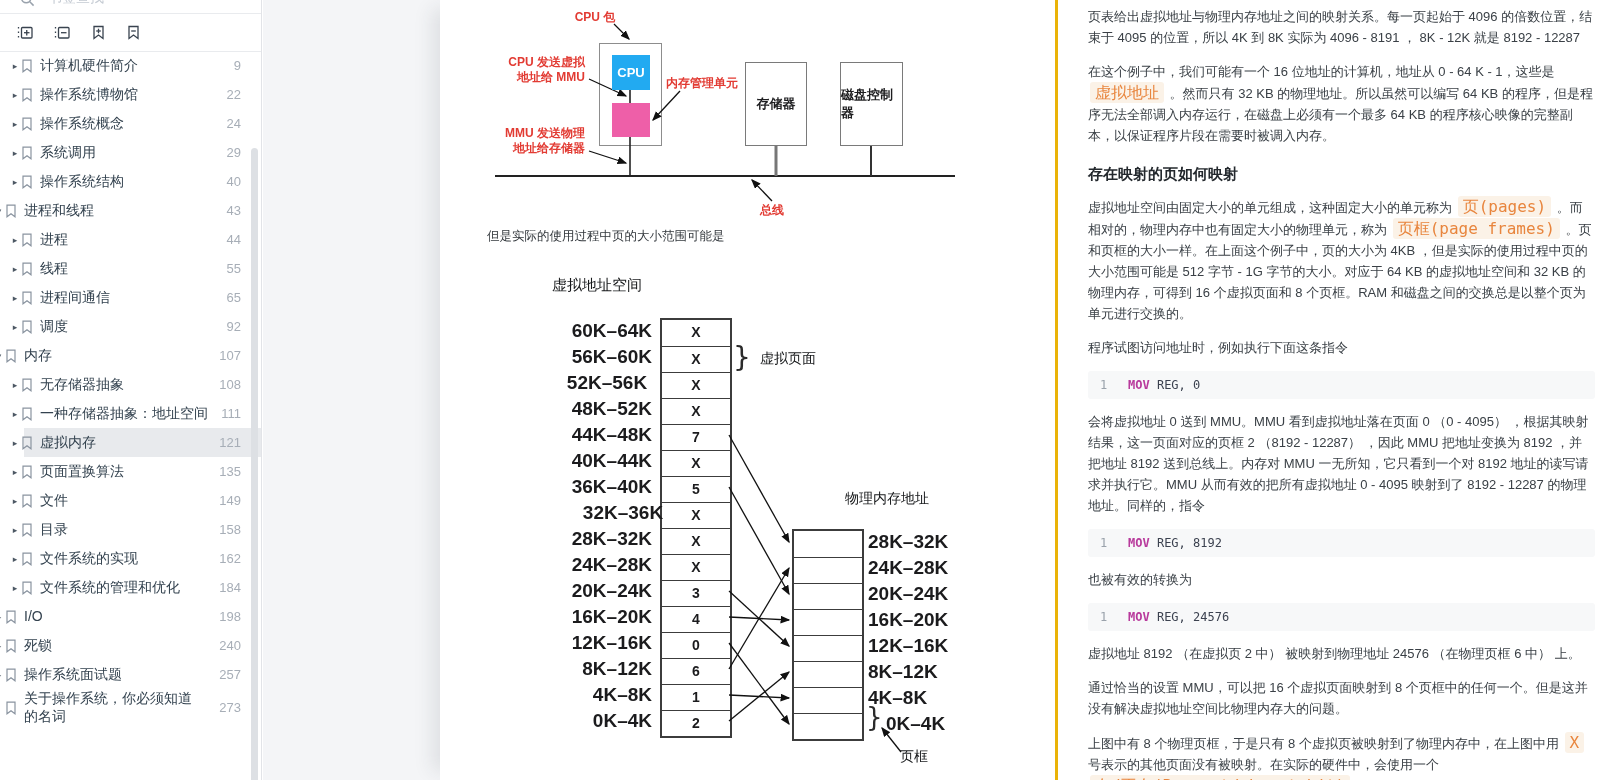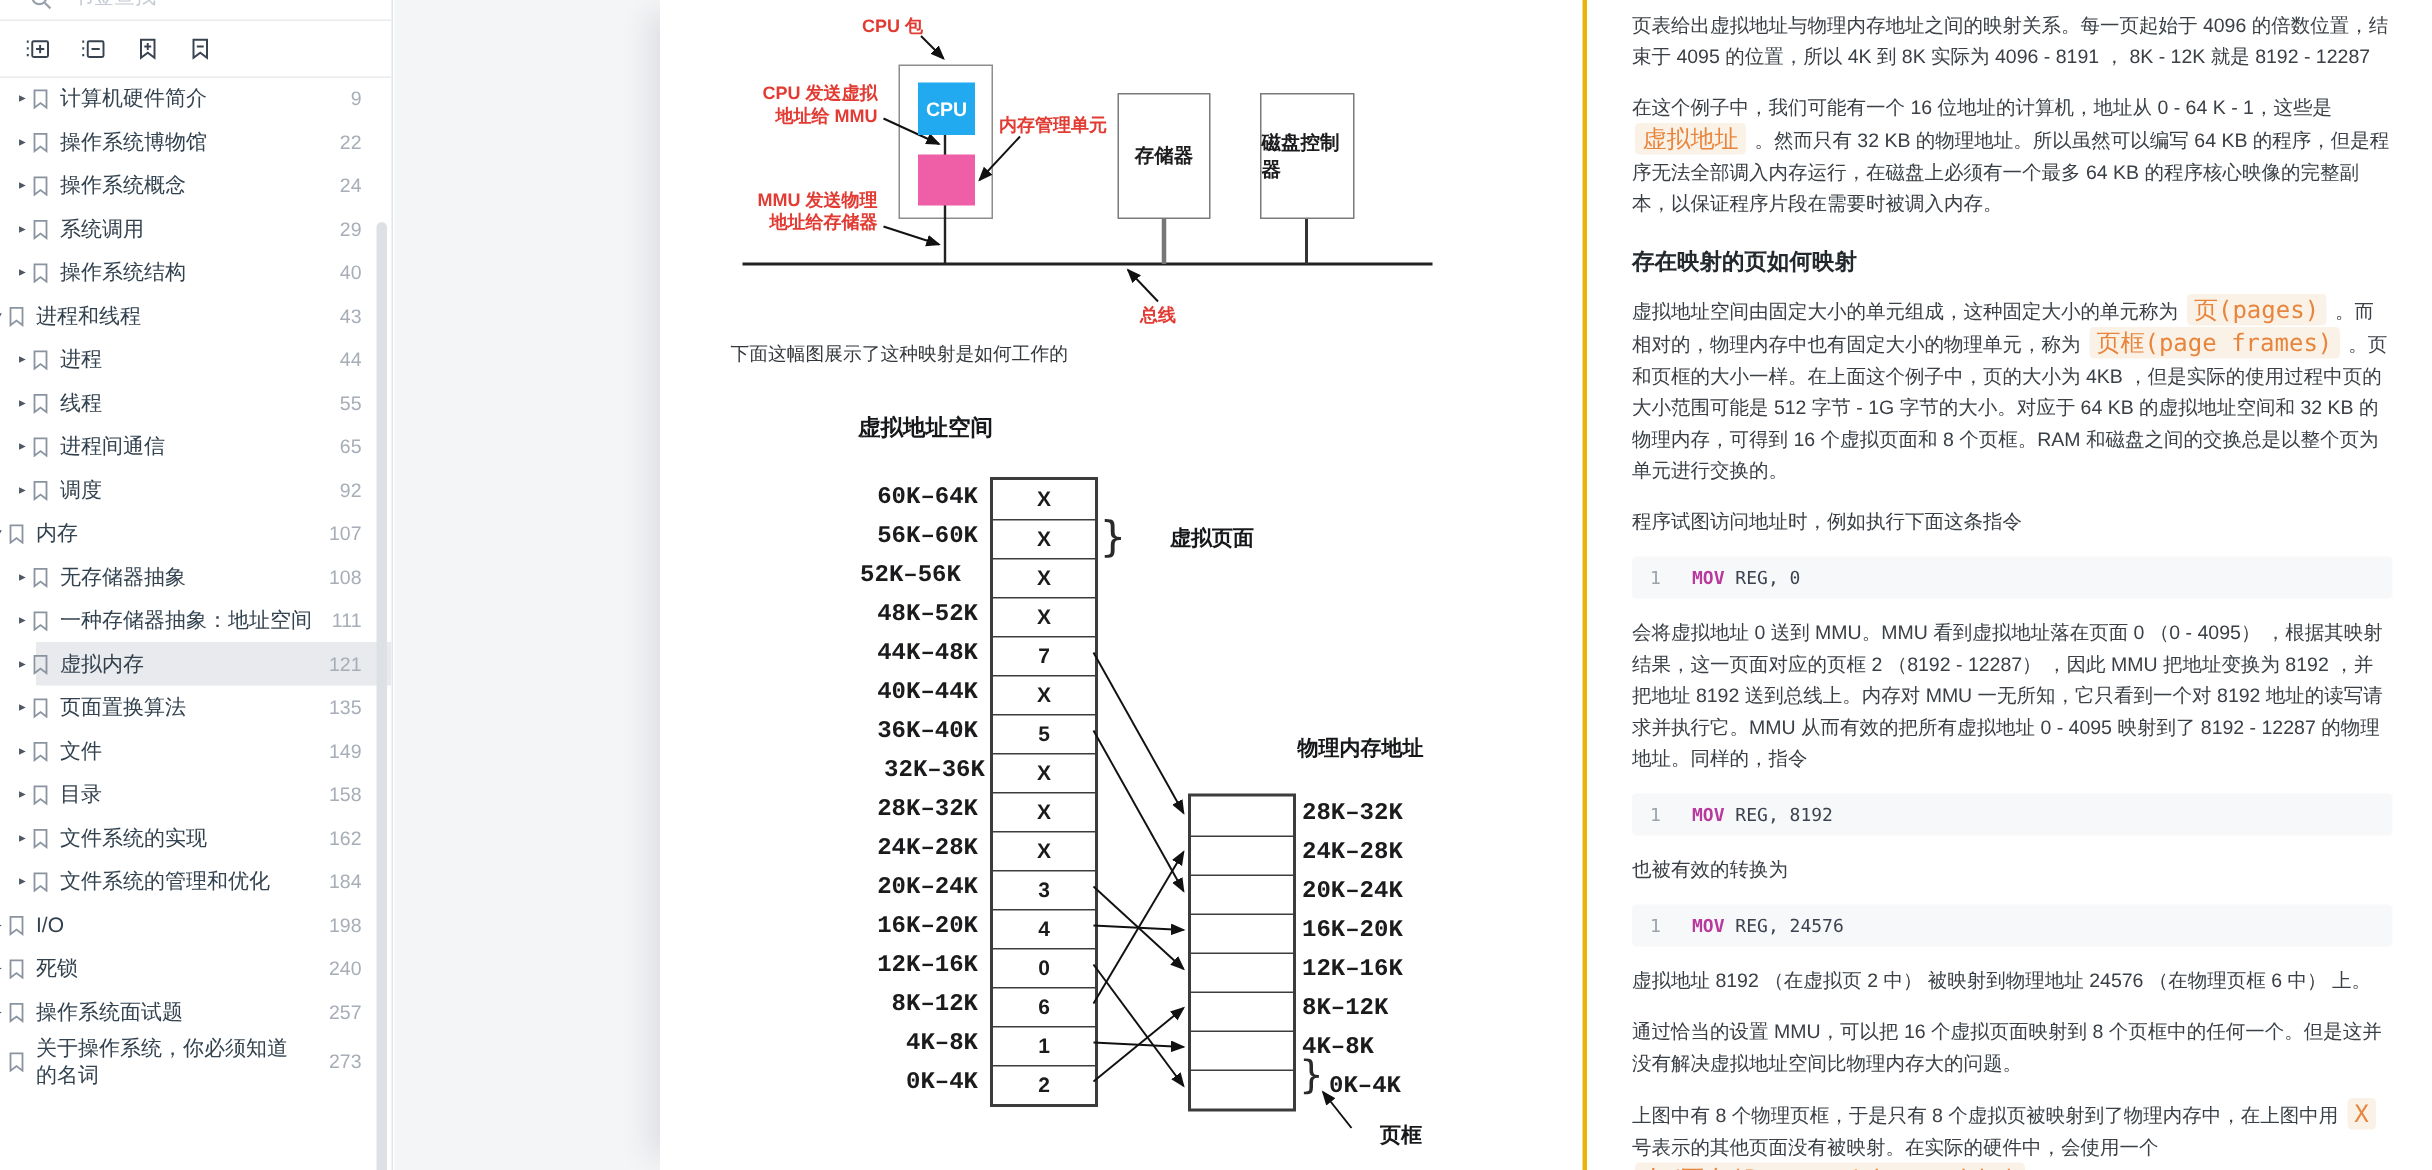--- a/index.html
+++ b/index.html
@@ -44,27 +44,27 @@
   .dbox{position:absolute;border:1.4px solid #7a7a7a;background:#fff;box-sizing:border-box;
         display:flex;align-items:center;justify-content:center;
         font-size:13px;font-weight:700;color:#1d1d1f;}
   .cpu-box{display:flex;align-items:center;justify-content:center;color:#fff;
            font-weight:700;font-size:13px;}
   .lred{position:absolute;color:#e23b33;font-weight:700;font-size:12px;line-height:15px;}
   .lred.ra{text-align:right;}
   .caption{position:absolute;font-size:12.5px;color:#33383d;}
 
   
-  .dtitle{position:absolute;font-weight:700;color:#16181a;margin-left:20px;}
+  .dtitle{position:absolute;font-weight:400;color:#16181a;}
   .tbl{position:absolute;border:2px solid #3c3c3c;box-sizing:content-box;background:#fff;}
   .trow{height:26px;box-sizing:border-box;text-align:center;font-size:14px;font-weight:600;
         line-height:25px;color:#1b1b1d;}
   .trow + .trow{border-top:1.5px solid #3c3c3c;}
-  .rlab{position:absolute;font-size:16px;font-weight:600;color:#1b1b1d;line-height:26px;
-        white-space:nowrap;font-family:Liberation Mono, monospace;}
+  .rlab{position:absolute;font-size:19px;font-weight:600;color:#1b1b1d;line-height:26px;
+        white-space:nowrap;}
   .brace{position:absolute;color:#2a2a2a;font-weight:400;font-family:"DejaVu Sans",sans-serif;}
   svg.overlay{position:absolute;left:0;top:0;pointer-events:none;}
 
   
   .para{font-size:13px;line-height:21px;color:#3a4046;margin:0 0 13px;}
   .h3{font-size:15px;font-weight:700;color:#23282d;margin:19px 0 12px;}
   .ic{color:#e8853d;background:#fbf2e7;border-radius:3px;padding:1px 5px;
       font-family:"DejaVu Sans Mono",monospace;font-size:16px;margin:0 2px;white-space:nowrap;}
   .codeblock{background:#f7f8f9;border-radius:3px;margin:12px 0;padding:6px 12px;
              font-family:"DejaVu Sans Mono",monospace;font-size:12px;line-height:16px;display:flex;}
@@ -325,21 +325,21 @@
       <div>CPU 发送虚拟</div>
       <div>地址给 MMU</div>
     </div>
     <div class="lred" style="left:226px;top:76px;width:90px">内存管理单元</div>
     <div class="lred ra" style="left:55px;top:126px;width:90px">
       <div>MMU 发送物理</div>
       <div>地址给存储器</div>
     </div>
     <div class="lred" style="left:320px;top:203px;width:50px">总线</div>
 
-    <div class="caption" style="left:47px;top:228px">下面这幅图展示了这种映射是如何工作的</div>
+    <div class="caption" style="left:47px;top:228px">但是实际的使用过程中页的大小范围可能是</div>
 
     <div class="dtitle" style="left:112px;top:276px;font-size:15px">虚拟地址空间</div>
     <div class="dtitle" style="left:405px;top:490px;font-size:14px">物理内存地址</div>
 
     <div class="tbl" id="vtbl" style="left:220px;top:318px;width:68px">
         <div class="trow">X</div>
         <div class="trow">X</div>
         <div class="trow">X</div>
         <div class="trow">X</div>
         <div class="trow">7</div>

